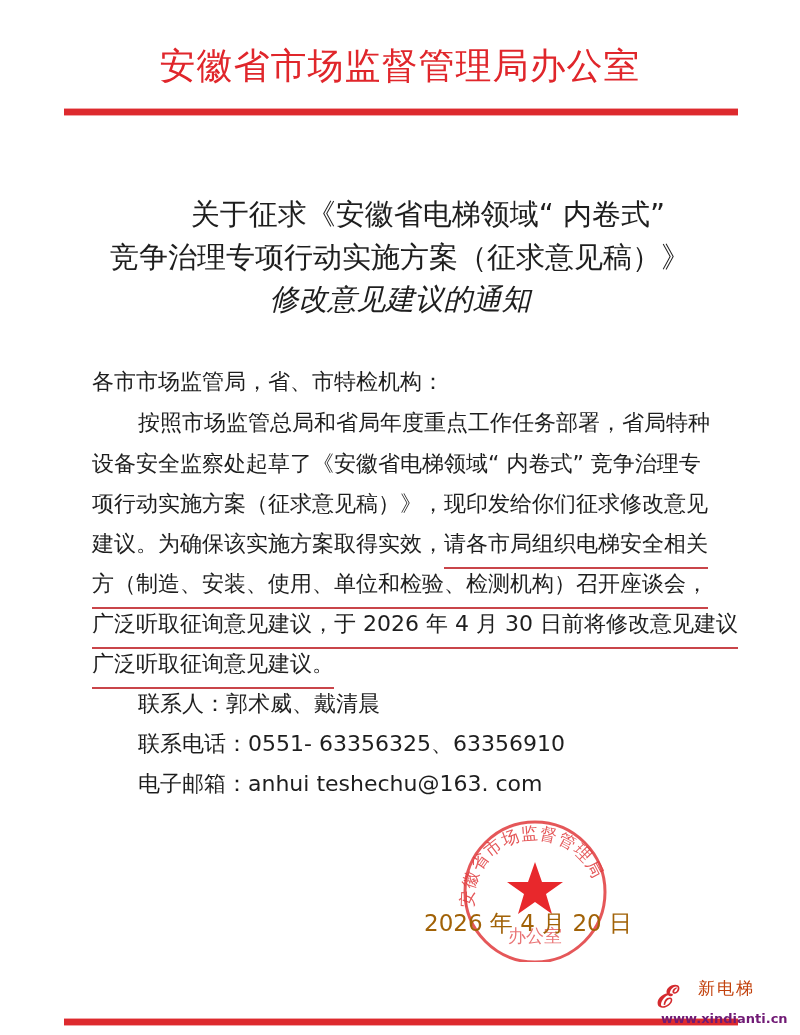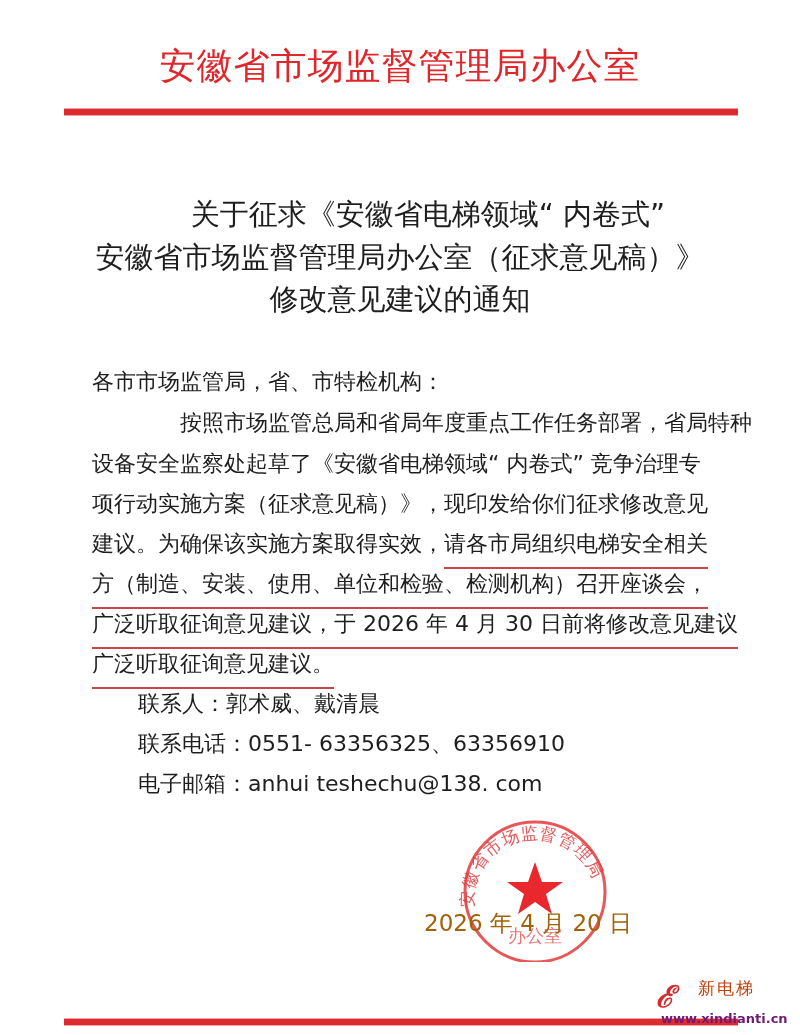--- a/index.html
+++ b/index.html
@@ -14,21 +14,21 @@
   .red-rule {
     position: absolute; height: 6px; background: #dd2a2e;
     box-shadow: 0 1px 0 #f2a3a5, 0 -1px 0 #f2a3a5;
   }
   .rule-top { left: 64px; top: 109px; width: 674px; }
   .rule-bottom { left: 64px; top: 1019px; width: 674px; }
   .title {
     position: absolute; left: 0; width: 800px; text-align: center;
     font-size: 29px; line-height: 40px; color: #1e1e1e;
   }
-  .t1 { top: 194px; margin-left: 28px; } .t2 { top: 237px; } .t3 { top: 279px; }
+  .t1 { top: 194px; margin-left: 28px; } .t2 { top: 237px; } .t3 { top: 279px; font-style: italic; }
   .body-text {
     position: absolute; left: 92px; width: 630px; font-size: 22px; color: #1e1e1e;
     white-space: nowrap;
   }
   .line { position: absolute; left: 0; height: 36px; line-height: 36px; }
   .indent { left: 46px; }
   .ul { border-bottom: 2px solid #c9454a; padding-bottom: 11px; }
   .seal {
     position: absolute; left: 452px; top: 812px; width: 166px; height: 150px;
   }
@@ -45,43 +45,43 @@
 </style>
 </head>
 <body>
 
 <div>
 
   <div class="masthead">安徽省市场监督管理局办公室</div>
   <div class="red-rule rule-top"></div>
 
   <div class="title t1">关于征求《安徽省电梯领域“ 内卷式”</div>
-  <div class="title t2">安徽省市场监督管理局办公室（征求意见稿）》</div>
+  <div class="title t2">竞争治理专项行动实施方案（征求意见稿）》</div>
   <div class="title t3">修改意见建议的通知</div>
 
   <div class="body-text" style="top:360px;">
     <div class="line" style="top:4px;">各市市场监管局，省、市特检机构：</div>
-    <div class="line indent" style="top:45px;margin-left:42px;">按照市场监管总局和省局年度重点工作任务部署，省局特种</div>
+    <div class="line indent" style="top:45px;">按照市场监管总局和省局年度重点工作任务部署，省局特种</div>
     <div class="line" style="top:86px;">设备安全监察处起草了《安徽省电梯领域“ 内卷式” 竞争治理专</div>
     <div class="line" style="top:126px;">项行动实施方案（征求意见稿）》，现印发给你们征求修改意见</div>
     <div class="line" style="top:166px;">
       <span>建议。为确保该实施方案取得实效，</span><span class="ul">请各市局组织电梯安全相关</span>
     </div>
     <div class="line" style="top:206px;">
       <span class="ul">方（制造、安装、使用、单位和检验、检测机构）召开座谈会，</span>
     </div>
     <div class="line" style="top:246px;">
       <span class="ul">广泛听取征询意见建议，于 2026 年 4 月 30 日前将修改意见建议</span>
     </div>
     <div class="line" style="top:286px;">
       <span class="ul">广泛听取征询意见建议。</span>
     </div>
     <div class="line indent" style="top:326px;">联系人：郭术威、戴清晨</div>
     <div class="line indent" style="top:366px;">联系电话：0551- 63356325、63356910</div>
-    <div class="line indent" style="top:406px;">电子邮箱：anhui teshechu@138. com</div>
+    <div class="line indent" style="top:406px;">电子邮箱：anhui teshechu@163. com</div>
   </div>
 
   <div class="seal">
     <svg width="166" height="150" viewBox="0 0 166 150">
       <defs>
         <path id="sealArc" d="M 22 100 A 62 62 0 1 1 144 100" fill="none"></path>
       </defs>
       <circle cx="83" cy="80" r="70" fill="none" stroke="#e03a3c" stroke-width="3" opacity="0.85"></circle>
       <text font-size="17" fill="#e03a3c" opacity="0.85" font-family="DejaVu Sans, sans-serif" letter-spacing="1">
         <textPath href="#sealArc" startOffset="2%">安徽省市场监督管理局</textPath>

